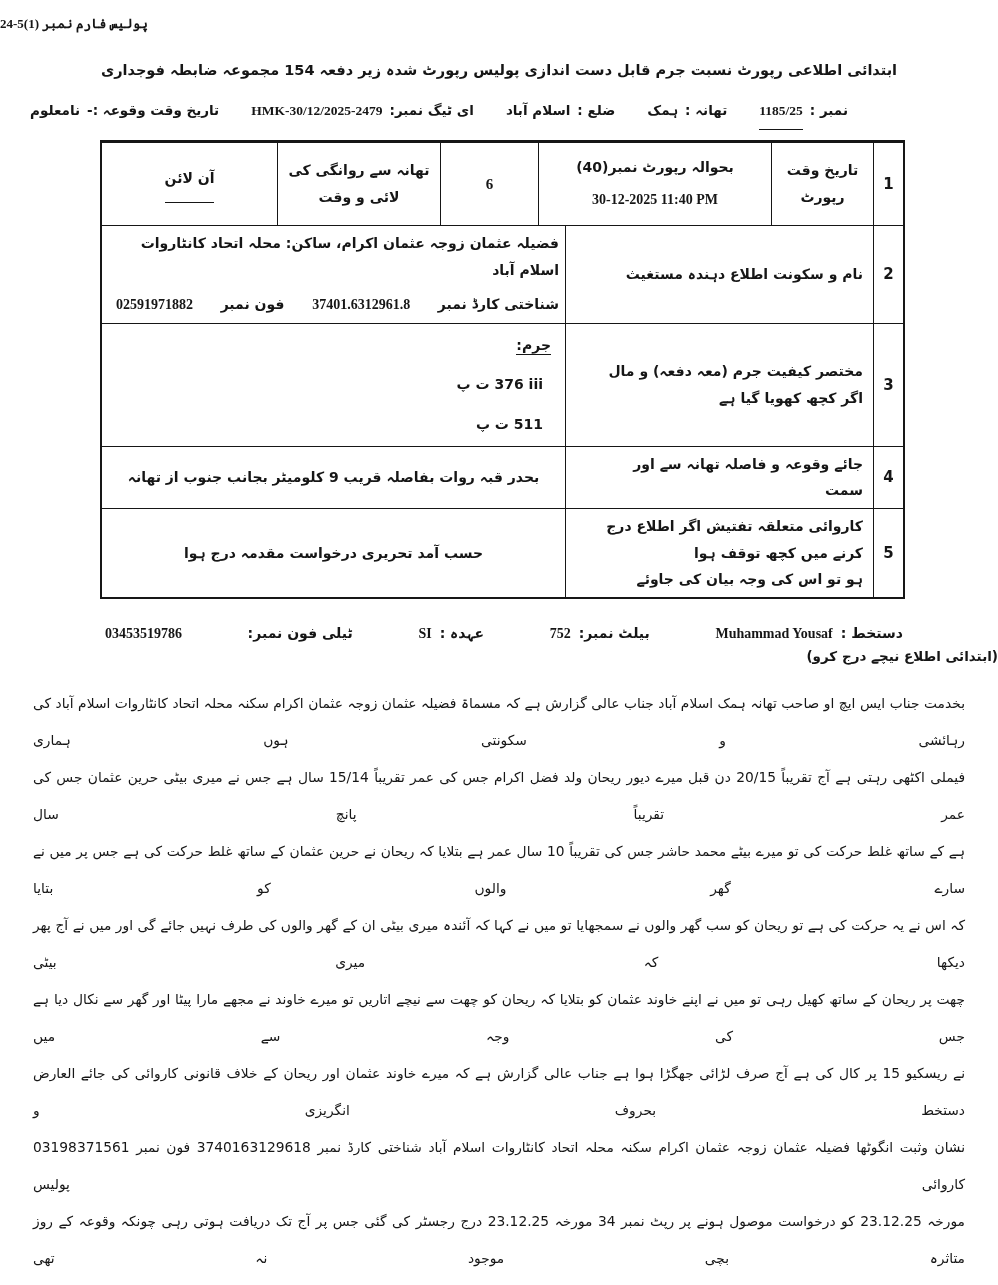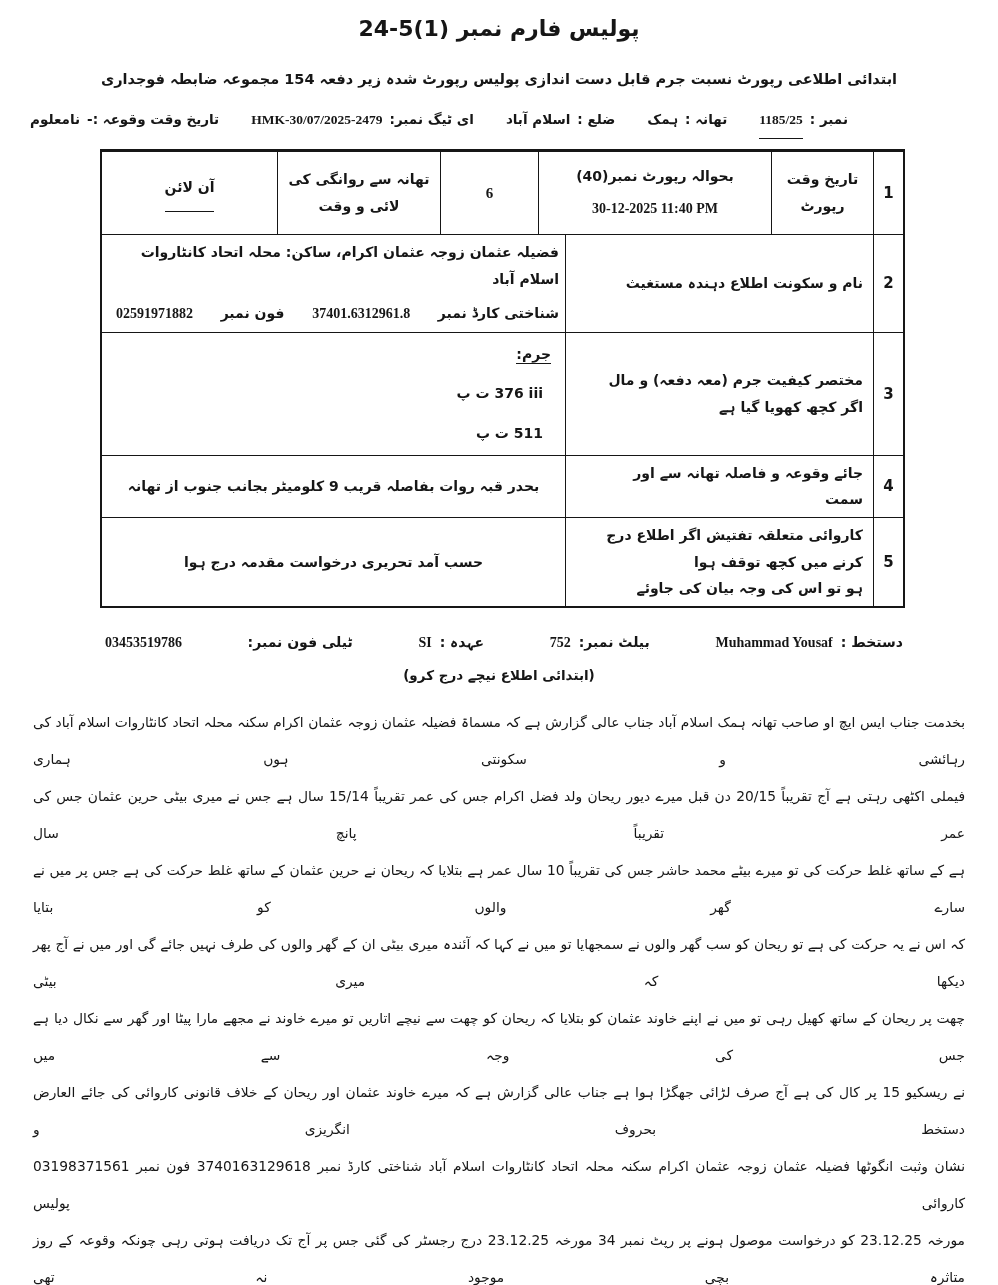--- a/index.html
+++ b/index.html
@@ -6,21 +6,21 @@
   html, body { background: #ffffff; }
   body {
     width: 998px; height: 1285px;
     font-family: "DejaVu Sans", sans-serif;
     color: #161616;
     position: relative;
     overflow: hidden;
   }
   .page { padding-top: 16px; }
 
-  .title { text-align: center; font-size: 22px; font-weight: bold; direction: rtl; }
+  .title { text-align: left; font-size: 13px; font-weight: bold; direction: rtl; font-family: Liberation Serif, serif; }
   .subtitle { text-align: center; font-size: 14.5px; font-weight: bold; direction: rtl; margin-top: 30px; }
 
   .hdr-fields {
     direction: rtl; display: flex; justify-content: space-between; align-items: baseline;
     margin: 24px 150px 0 30px; font-size: 13.5px; font-weight: bold;
   }
   .hdr-field { display: flex; gap: 7px; align-items: baseline; white-space: nowrap; }
   .u { border-bottom: 1.6px solid #161616; padding-bottom: 10px; }
   .serif { font-family: "Liberation Serif", serif; }
 
@@ -56,21 +56,21 @@
   .crime-head { text-align: right; padding-right: 8px; }
   .crime-head span { border-bottom: 1.6px solid #161616; padding-bottom: 1px; margin-top: 20px; }
   .charge-line { text-align: right; padding-right: 16px; margin-top: 13px; }
   .center-line { text-align: center; }
 
   .sig-row {
     direction: rtl; display: flex; justify-content: space-between; align-items: baseline;
     margin: 26px 95px 0 105px; font-size: 14px; font-weight: bold; white-space: nowrap;
   }
   .sig-item { display: flex; gap: 8px; align-items: baseline; }
-  .instruction { direction: rtl; text-align: center; font-size: 13.5px; font-weight: bold; margin-top: 16px; }
+  .instruction { direction: rtl; text-align: right; font-size: 13.5px; font-weight: bold; margin-top: 6px; }
 
   .body-text {
     direction: rtl; margin: 21px 33px 0 33px;
     font-size: 13.8px; line-height: 37px;
   }
   .para-line { text-align: justify; text-align-last: justify; }
 </style>
 </head>
 <body>
 
@@ -91,21 +91,21 @@
     <div class="hdr-field">
       <span>تھانہ :</span>
       <span>ہمک</span>
     </div>
     <div class="hdr-field">
       <span>ضلع :</span>
       <span>اسلام آباد</span>
     </div>
     <div class="hdr-field">
       <span>ای ٹیگ نمبر:</span>
-      <span class="serif">‪HMK-30/07/2025-2479‬</span>
+      <span class="serif">‪HMK-30/12/2025-2479‬</span>
     </div>
     <div class="hdr-field">
       <span>تاریخ وقت وقوعہ :-</span>
       <span>نامعلوم</span>
     </div>
   </div>
 
   <div class="fir-table">
 
     <div class="t-row row-1">

